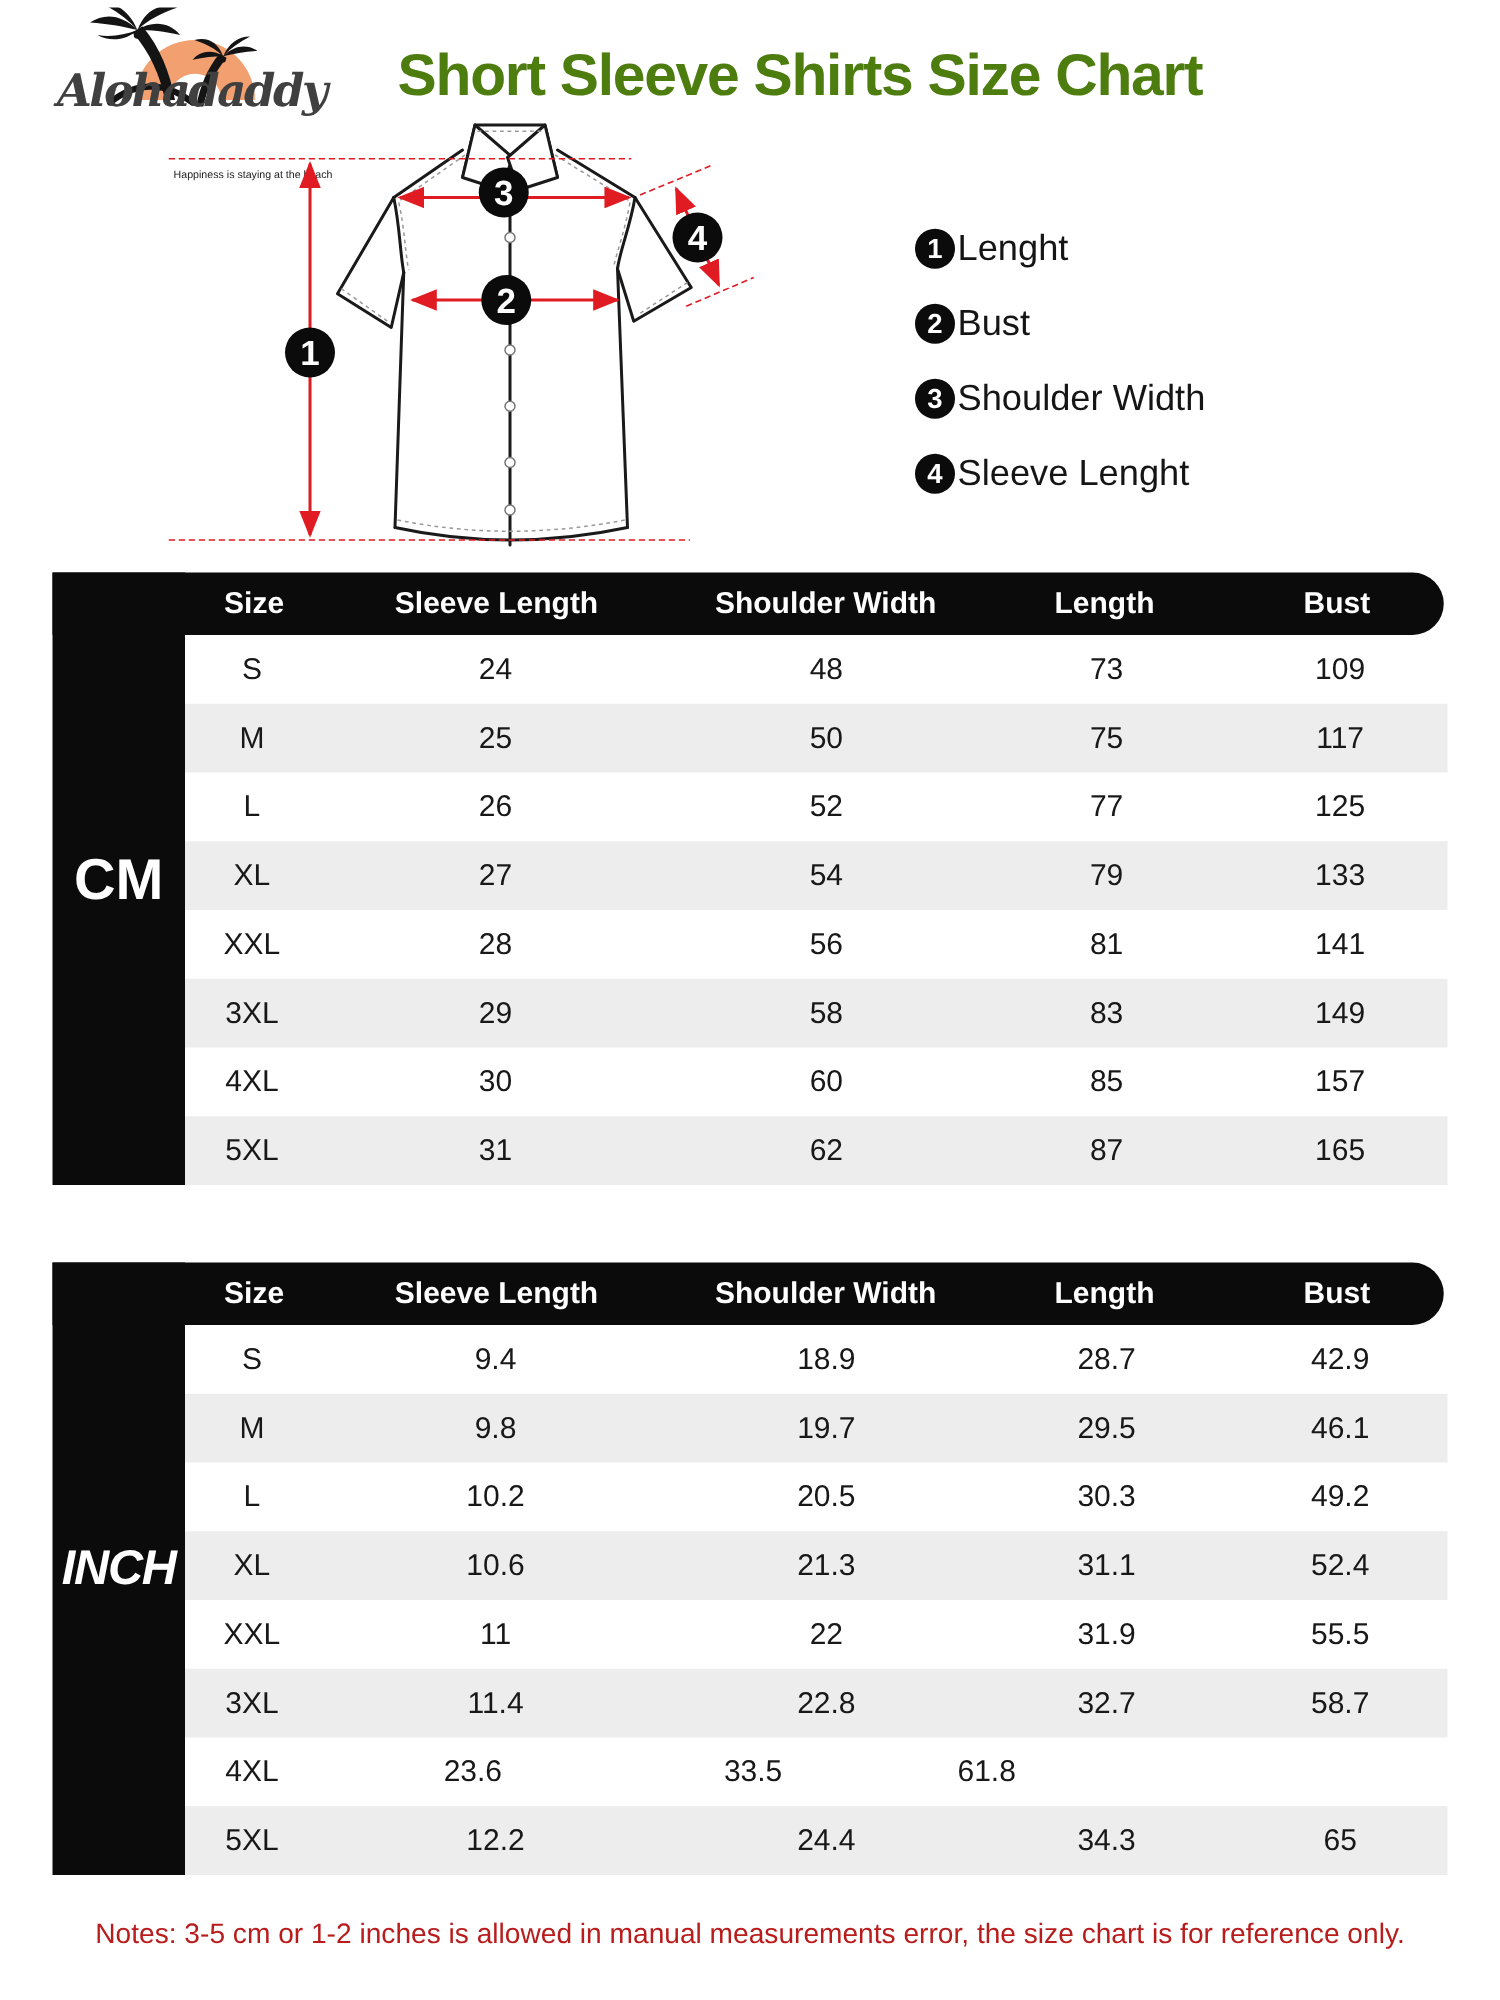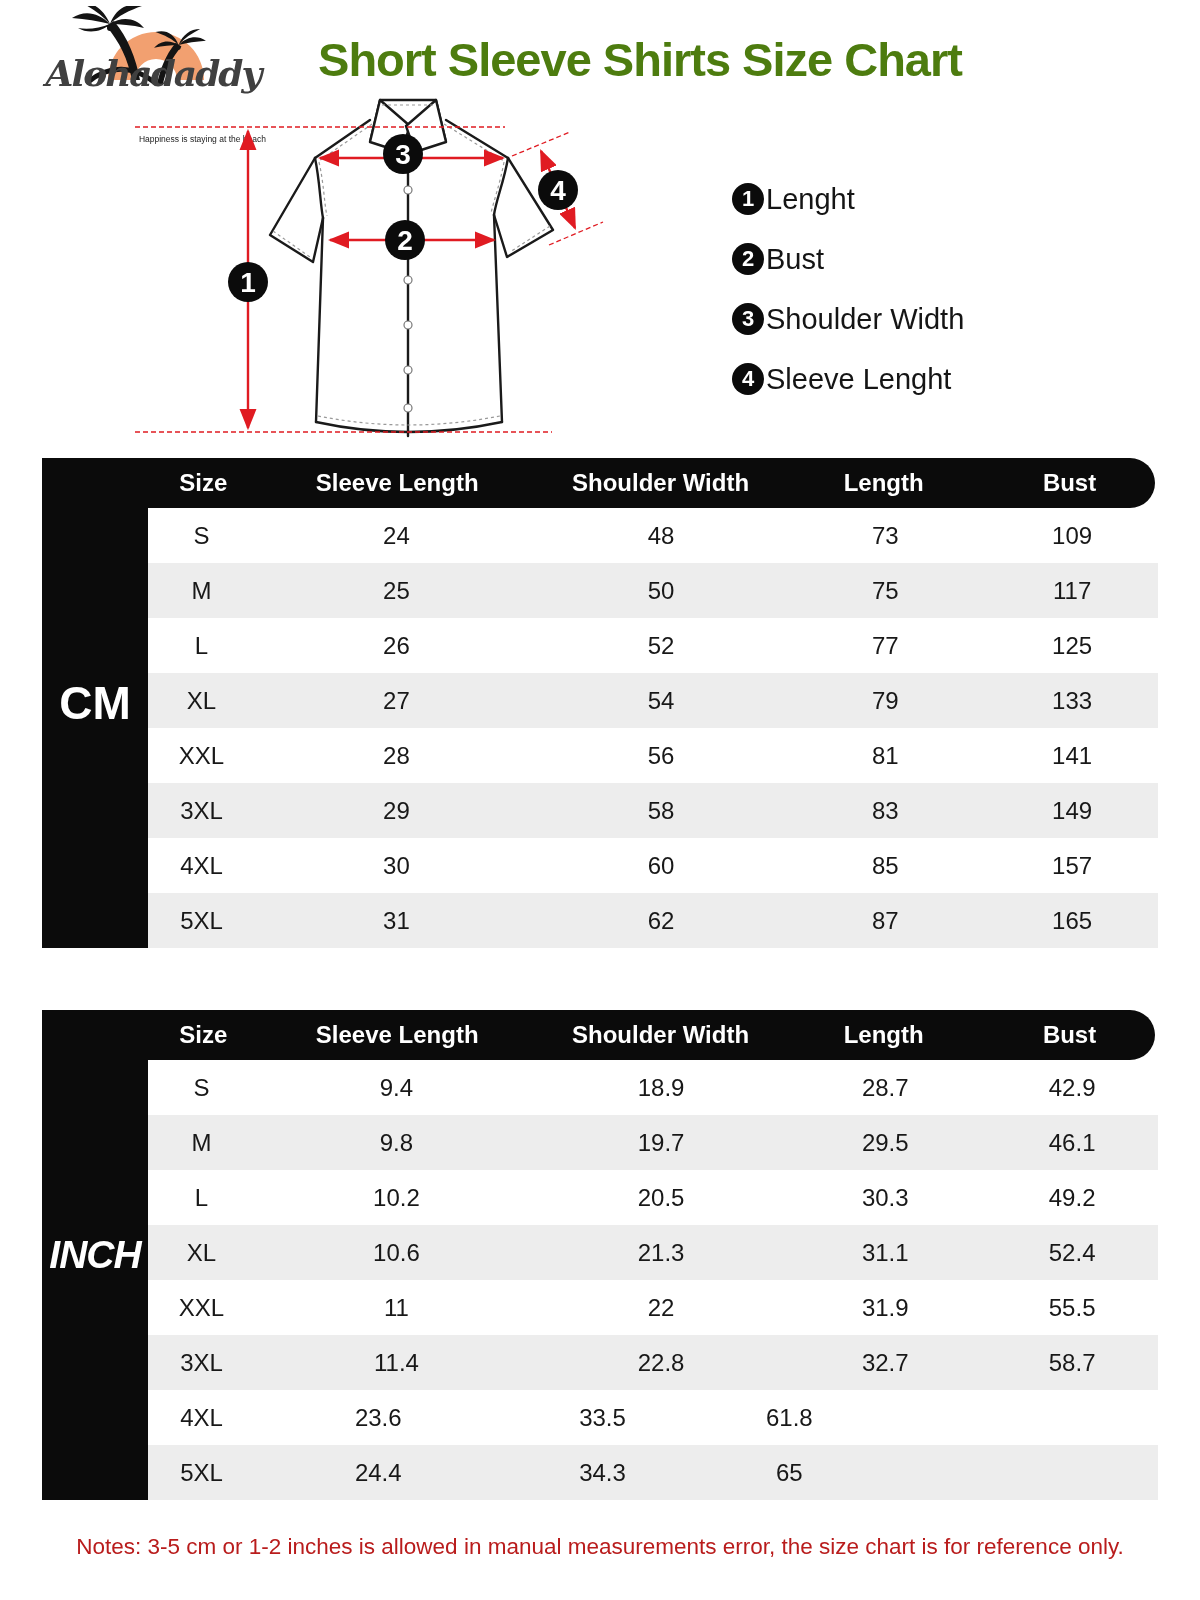--- a/index.html
+++ b/index.html
@@ -320,20 +320,21 @@
         <div class="cell c4">58.7</div>
       </div>
       <div class="trow">
         <div class="cell c0">4XL</div>
         <div class="cell c2">23.6</div>
         <div class="cell c3">33.5</div>
         <div class="cell c4">61.8</div>
       </div>
       <div class="trow">
         <div class="cell c0">5XL</div>
+        <div class="cell c1">12.2</div>
         <div class="cell c2">24.4</div>
         <div class="cell c3">34.3</div>
         <div class="cell c4">65</div>
       </div>
     </div>
 </div>
 
 <div class="notes">Notes: 3-5 cm or 1-2 inches is allowed in manual measurements error, the size chart is for reference only.</div>
 
 </body></html>

